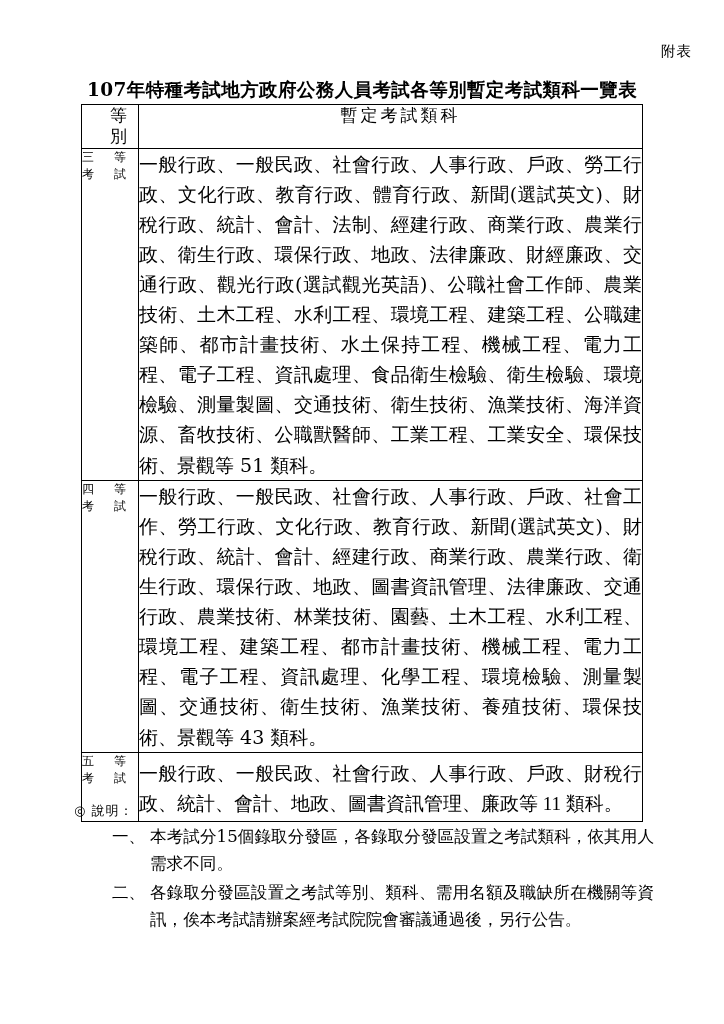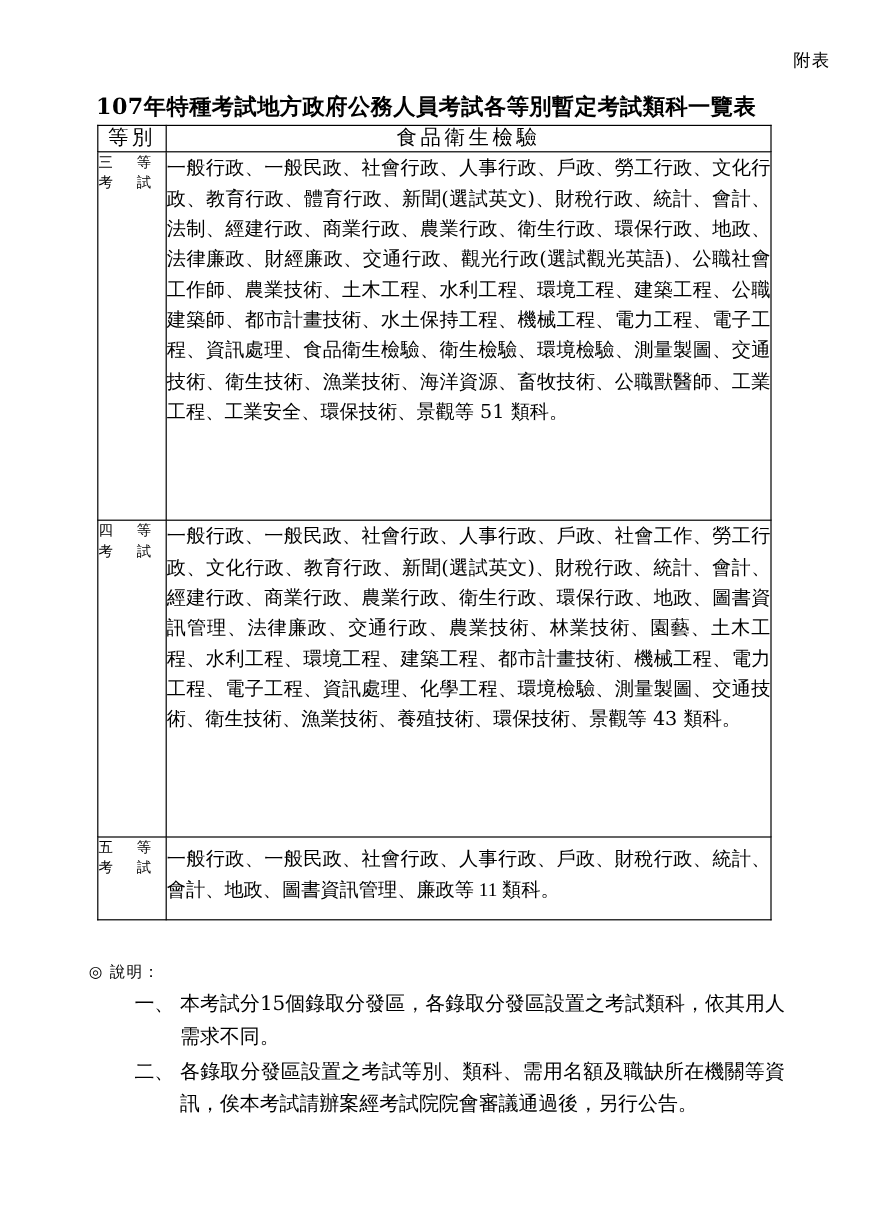--- a/index.html
+++ b/index.html
@@ -30,21 +30,21 @@
     font-size: 14.5px;
     letter-spacing: 1px;
     line-height: 1;
   }
   
   .doc-title {
     position: absolute;
     left: 80px;
     top: 78px;
     width: 564px;
-    text-align: left;
+    text-align: center;
     font-size: 18.5px;
     font-weight: bold;
     letter-spacing: 0.4px;
     line-height: 1.25;
     white-space: nowrap;
   }
   
   .tbl-wrap {
     position: absolute;
     left: 81px;
@@ -65,38 +65,38 @@
   .col-grade { width: 57px; }
   .col-subj  { width: 504px; }
 
   th.hd {
     text-align: center;
     font-size: 17px;
     letter-spacing: 3px;
     padding: 3px 0 4px 0;
     line-height: 1.25;
   }
-  th.hd span { display: inline-block; }
+  th.hd span { display: inline-block; margin-left: 20px; }
 
   td.grade {
     text-align: center;
     vertical-align: middle;
     font-size: 12px;
     line-height: 1.42;
     padding: 2px 0;
   }
   td.grade .g-line {
     display: block;
     width: 44px;
     text-align: justify;
     text-align-last: justify;
   }
 
   td.subj {
-    font-size: 16px;
+    font-size: 19px;
     line-height: 1.585;
     padding: 4px 7px 5px 5px;
     text-align: justify;
     text-justify: inter-ideograph;
     letter-spacing: 0px;
   }
   tr.r1 td { height: 306px; }
   tr.r2 td { height: 263px; }
   tr.r3 td { height: 62px; }
   tr.r1 td.subj, tr.r2 td.subj, tr.r3 td.subj { vertical-align: top; }
@@ -144,21 +144,21 @@
 
   <div class="tbl-wrap">
     <table class="main">
       <colgroup>
         <col class="col-grade">
         <col class="col-subj">
       </colgroup>
       <thead>
         <tr>
           <th class="hd"><span>等別</span></th>
-          <th class="hd"><span>食品衛生檢驗</span></th>
+          <th class="hd"><span>暫定考試類科</span></th>
         </tr>
       </thead>
       <tbody>
         <tr class="r1">
           <td class="grade">
             <span class="g-line">三等</span>
             <span class="g-line">考試</span>
           </td>
           <td class="subj">一般行政、一般民政、社會行政、人事行政、戶政、勞工行政、文化行政、教育行政、體育行政、新聞(選試英文)、財稅行政、統計、會計、法制、經建行政、商業行政、農業行政、衛生行政、環保行政、地政、法律廉政、財經廉政、交通行政、觀光行政(選試觀光英語)、公職社會工作師、農業技術、土木工程、水利工程、環境工程、建築工程、公職建築師、都市計畫技術、水土保持工程、機械工程、電力工程、電子工程、資訊處理、食品衛生檢驗、衛生檢驗、環境檢驗、測量製圖、交通技術、衛生技術、漁業技術、海洋資源、畜牧技術、公職獸醫師、工業工程、工業安全、環保技術、景觀等 51 類科。</td>
         </tr>

